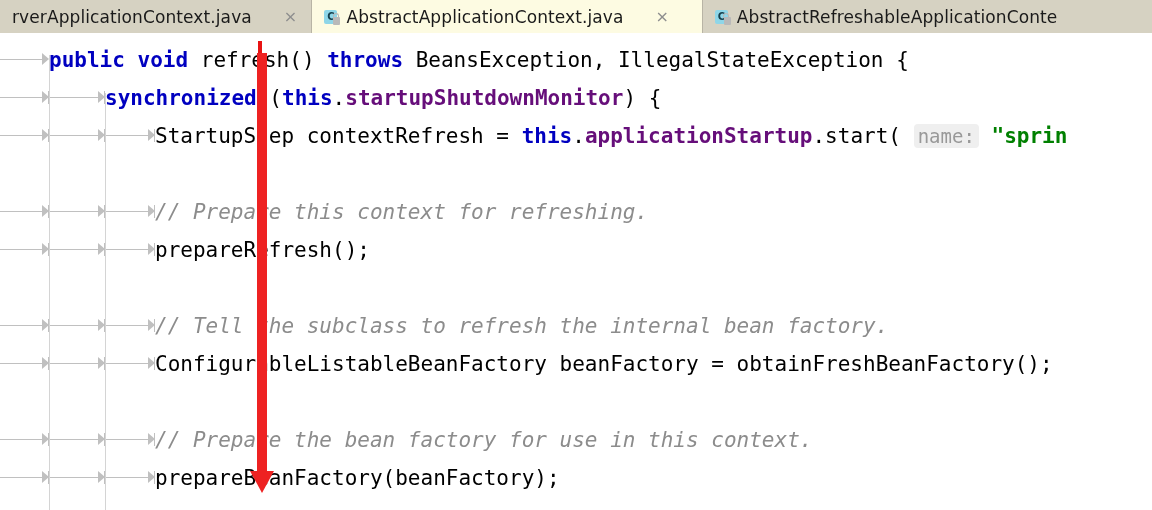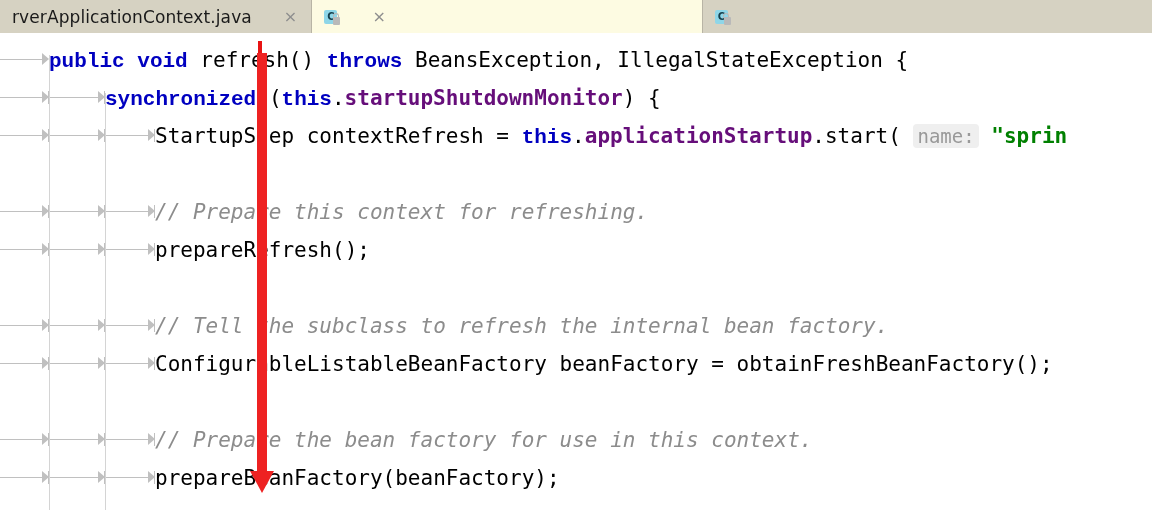--- a/index.html
+++ b/index.html
@@ -132,21 +132,21 @@
     color: #000000;
   }
   .code-text {
     position: absolute;
     top: 0;
     height: 38px;
     white-space: pre;
   }
 
   
-  .kw      { color: #0000c0; font-weight: bold; font-family: Liberation Mono, monospace; }
+  .kw      { color: #0000c0; font-weight: bold; }
   .field   { color: #660e7a; font-weight: bold; }
   .plain   { color: #000000; }
   .cmt     { color: #8c8c8c; font-style: italic; }
   .str     { color: #008000; font-weight: bold; }
   .wsdot   { color: #c8c8c8; }
   .hint {
     color: #999999;
     background: #efefef;
     border-radius: 4px;
     padding: 1px 4px;
@@ -238,29 +238,31 @@
         <span class="tab-label">rverApplicationContext.java</span>
         <span class="tab-close">×</span>
       </div>
       <div class="tab-sep"></div>
       <div class="tab active" style="width: 390px;">
         <span class="tab-icon">
           <span class="badge">C</span>
           <span class="lockshackle"></span>
           <span class="lockbody"></span>
         </span>
+        <span class="tab-label">AbstractApplicationContext.java</span>
         <span class="tab-close">×</span>
       </div>
       <div class="tab-sep"></div>
       <div class="tab inactive" style="width: 450px;">
         <span class="tab-icon">
           <span class="badge">C</span>
           <span class="lockshackle"></span>
           <span class="lockbody"></span>
         </span>
+        <span class="tab-label">AbstractRefreshableApplicationConte</span>
       </div>
     </div>
 
   <div class="editor">
 
     <div class="guide" style="left:49px; top:22px; height:455px;"></div>
     <div class="guide" style="left:105px; top:60px; height:417px;"></div>
 
     <div class="code-layer" id="code-layer">
         <div class="line" style="top: 8px;"><div class="tabarrow" style="left: 0px; width: 49px;"><div class="shaft" style="left: 0px; width: 42px;"></div><div class="head" style="left: 42px;"></div></div><span class="code-text" style="left: 49px;"><span class="kw">public</span><span class="wsdot"> </span><span class="kw">void</span><span class="wsdot"> </span><span class="plain">refresh() </span><span class="kw">throws</span><span class="plain"> BeansException, IllegalStateException {</span></span></div>

